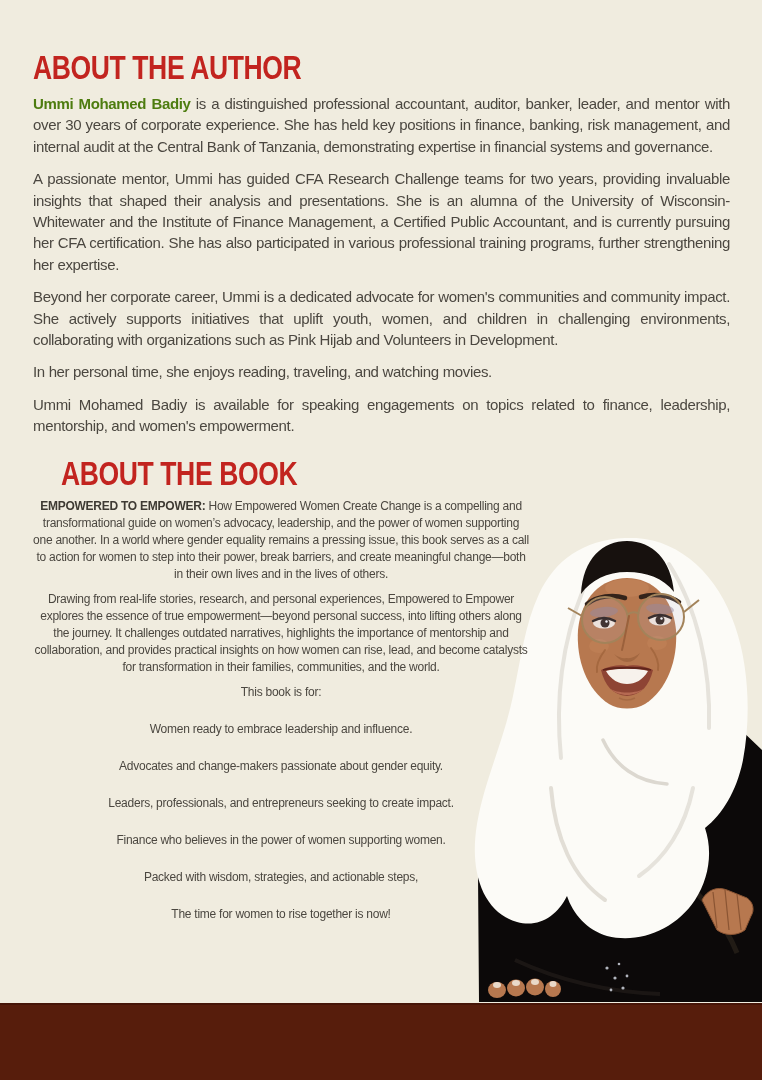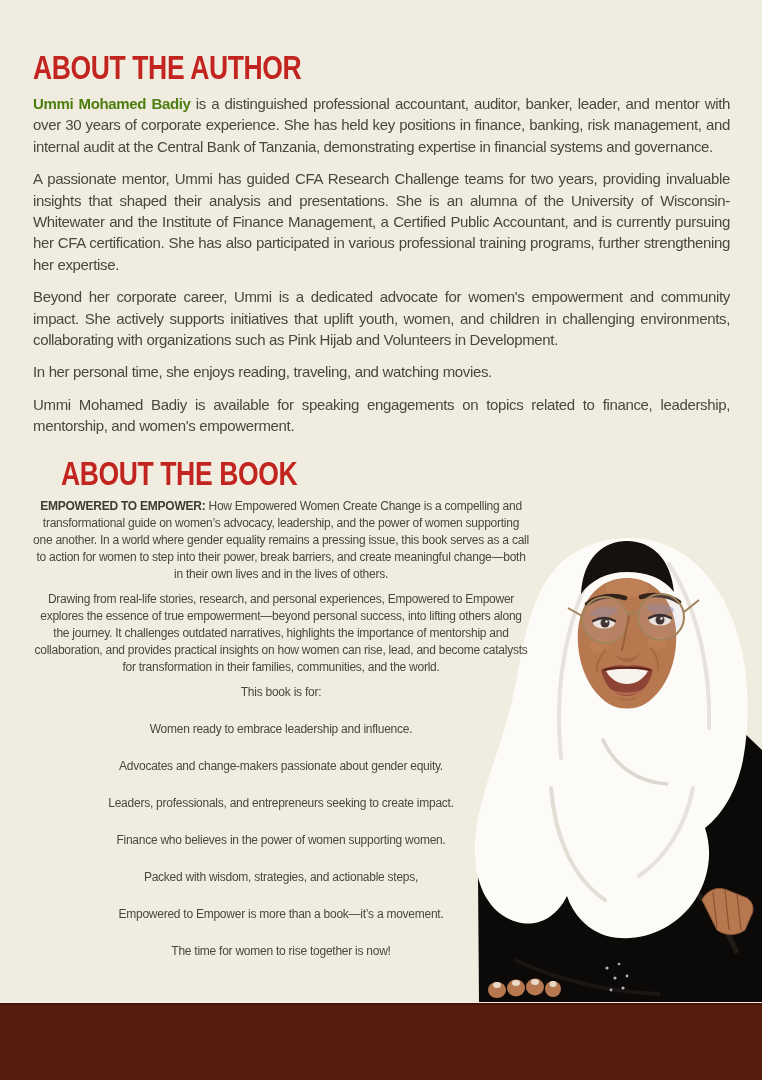--- a/index.html
+++ b/index.html
@@ -62,41 +62,40 @@
 <body>
 
 <div class="page">
 
   <section id="author-section">
     <div class="heading-wrap">
       <span class="section-heading">ABOUT THE AUTHOR</span>
     </div>
     <p><b>Ummi Mohamed Badiy</b><span> is a distinguished professional accountant, auditor, banker, leader, and mentor with over 30 years of corporate experience. She has held key positions in finance, banking, risk management, and internal audit at the Central Bank of Tanzania, demonstrating expertise in financial systems and governance.</span></p>
     <p>A passionate mentor, Ummi has guided CFA Research Challenge teams for two years, providing invaluable insights that shaped their analysis and presentations. She is an alumna of the University of Wisconsin-Whitewater and the Institute of Finance Management, a Certified Public Accountant, and is currently pursuing her CFA certification. She has also participated in various professional training programs, further strengthening her expertise.</p>
-    <p>Beyond her corporate career, Ummi is a dedicated advocate for women's empowerment and community impact. She actively supports initiatives that uplift youth, women, and children in challenging environments, collaborating with organizations such as Pink Hijab and Volunteers in Development.</p>
+    <p>Beyond her corporate career, Ummi is a dedicated advocate for women's communities and community impact. She actively supports initiatives that uplift youth, women, and children in challenging environments, collaborating with organizations such as Pink Hijab and Volunteers in Development.</p>
     <p>In her personal time, she enjoys reading, traveling, and watching movies.</p>
     <p>Ummi Mohamed Badiy is available for speaking engagements on topics related to finance, leadership, mentorship, and women's empowerment.</p>
   </section>
 
   <section id="book-section">
     <div class="heading-wrap">
       <span class="section-heading">ABOUT THE BOOK</span>
     </div>
     <p><b>EMPOWERED TO EMPOWER:</b><span> How Empowered Women Create Change is a compelling and transformational guide on women’s advocacy, leadership, and the power of women supporting one another. In a world where gender equality remains a pressing issue, this book serves as a call to action for women to step into their power, break barriers, and create meaningful change—both in their own lives and in the lives of others.</span></p>
     <p>Drawing from real-life stories, research, and personal experiences, Empowered to Empower explores the essence of true empowerment—beyond personal success, into lifting others along the journey. It challenges outdated narratives, highlights the importance of mentorship and collaboration, and provides practical insights on how women can rise, lead, and become catalysts for transformation in their families, communities, and the world.</p>
     <p>This book is for:</p>
     <div class="line-block">
       <div>Women ready to embrace leadership and influence.</div>
       <div>Advocates and change-makers passionate about gender equity.</div>
       <div>Leaders, professionals, and entrepreneurs seeking to create impact.</div>
       <div>Finance who believes in the power of women supporting women.</div>
     </div>
     <div class="line-block">
       <div>Packed with wisdom, strategies, and actionable steps,</div>
-      <div>Empowered to Empower is more than a book—it’s a movement.</div>
       <div>The time for women to rise together is now!</div>
     </div>
   </section>
 
   <svg id="portrait" viewBox="0 0 307 464" xmlns="http://www.w3.org/2000/svg" aria-hidden="true">
 
     <g>
       <path d="M24 464 L23 336 C22 276 44 238 86 216 C132 192 190 176 240 172
                C258 170 272 176 284 190 L307 212 L307 464 Z" fill="#0c0909"></path>
       <path d="M40 310 C80 345 140 372 200 382" stroke="#272019" stroke-width="5" fill="none" opacity="0.8"></path>

